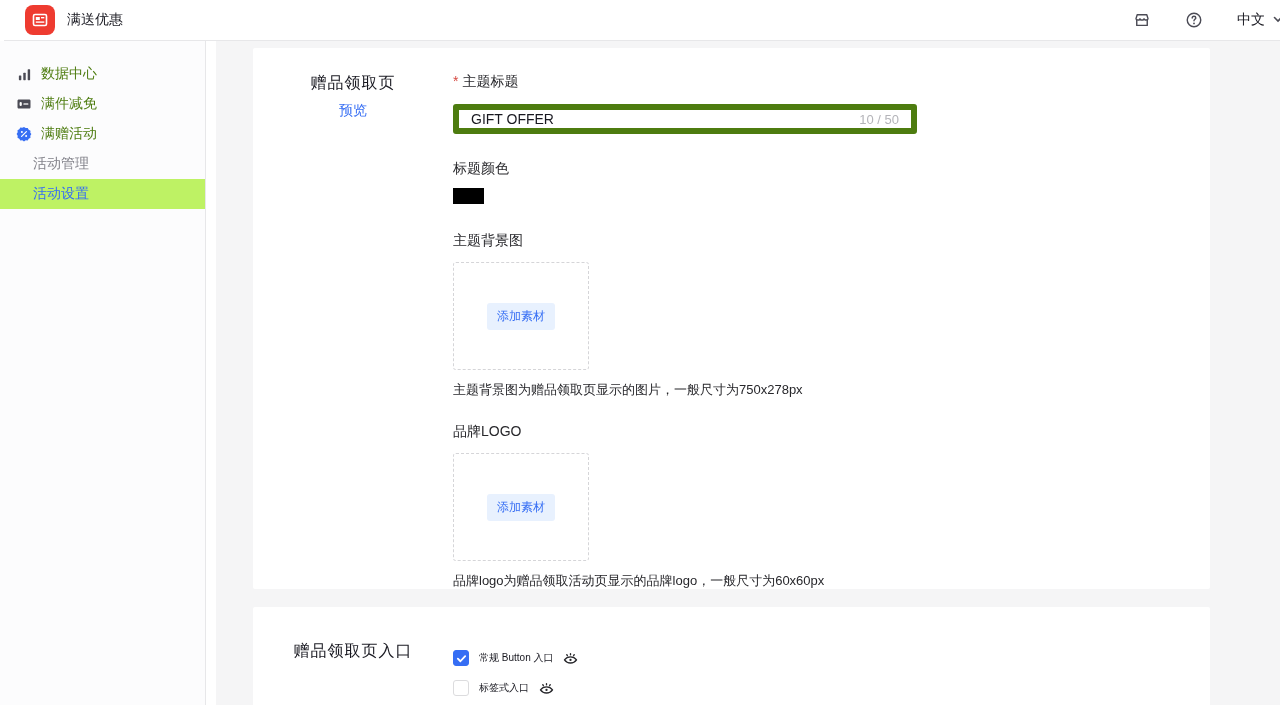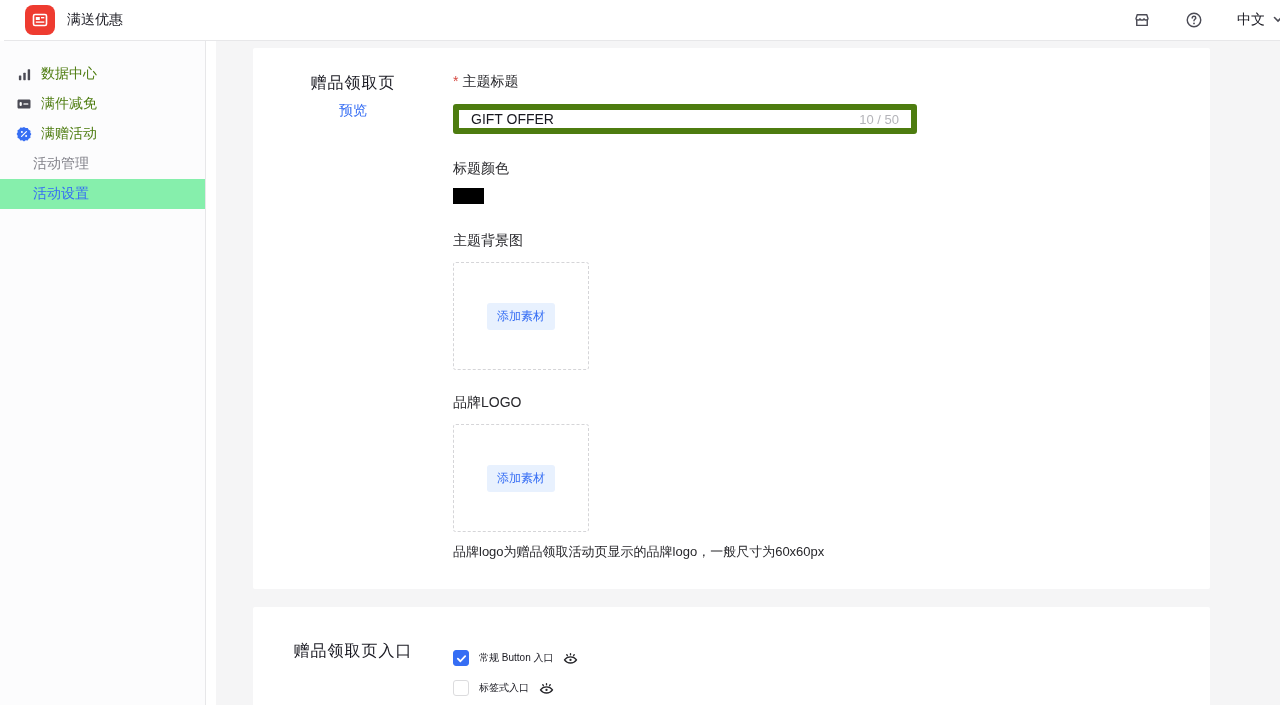--- a/index.html
+++ b/index.html
@@ -20,21 +20,21 @@
   .lang { display:flex; align-items:center; gap:7px; font-size:14px; color:#181820; cursor:pointer; }
 
   
   .sidebar { position:absolute; top:41px; left:0; width:206px; height:664px;
              background:#fcfcfd; border-right:1px solid #e7e7e9; padding-top:18px; }
   .side-item { height:30px; display:flex; align-items:center; padding-left:16px;
                font-size:14px; color:#4d7c0f; cursor:pointer; }
   .side-item .sicon { width:16px; height:16px; margin-right:9px; display:flex;
                       align-items:center; justify-content:center; color:#4b4b55; }
   .side-item.sub { padding-left:33px; color:#83838b; }
-  .side-item.active { background:#86efac; color:#366ef4;font-family:Liberation Serif, serif; }
+  .side-item.active { background:#bef264; color:#366ef4;font-family:Liberation Serif, serif; }
 
   
   .main { position:absolute; top:41px; left:216px; width:1074px; height:664px;
           background:#f5f5f6; overflow:hidden; }
   .card { background:#fff; width:957px; margin-left:37px; border-radius:2px; }
   .card1 { margin-top:7px; height:541px; display:flex; }
   .card2 { margin-top:18px; height:220px; display:flex; }
 
   .label-col { width:200px; flex:0 0 200px; text-align:center; }
   .card1 .label-col { padding-top:25px; }
@@ -177,20 +177,21 @@
         <div class="group">
           <div class="field-label">标题颜色</div>
           <div class="swatch" style="background: rgb(0, 0, 0);"></div>
         </div>
 
         <div class="group" style="margin-top:28px;">
           <div class="field-label">主题背景图</div>
           <div class="upload-box">
             <button class="upload-btn">添加素材</button>
           </div>
+          <div class="hint">主题背景图为赠品领取页显示的图片，一般尺寸为750x278px</div>
         </div>
 
         <div class="group" style="margin-top:24px;">
           <div class="field-label">品牌LOGO</div>
           <div class="upload-box">
             <button class="upload-btn">添加素材</button>
           </div>
           <div class="hint">品牌logo为赠品领取活动页显示的品牌logo，一般尺寸为60x60px</div>
         </div>
 

